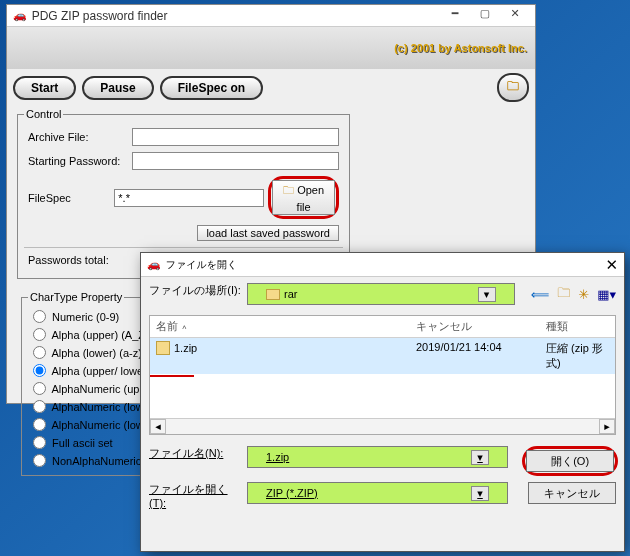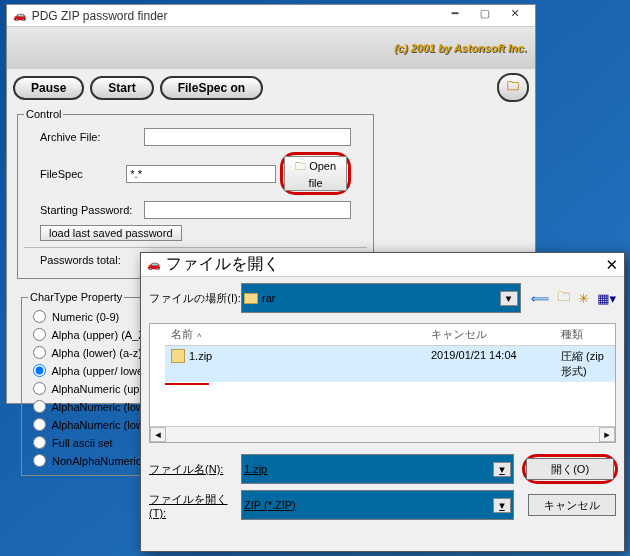--- a/index.html
+++ b/index.html
@@ -40,21 +40,21 @@
 }
 .banner-logo {
   font-family: Impact, Arial Black, sans-serif;
   font-size: 28px;
   font-style: italic;
   color: #d9a000;
   letter-spacing: 1px;
   text-shadow: 2px 2px 0 #444;
   -webkit-text-stroke: 1px #a07000;
 }
-.banner-right { margin-left: auto; text-align: left; font-size: 11px; font-style: italic; }
+.banner-right { margin-left: auto; text-align: left; font-size: 11px; }
 .copyright { color: #d9a000; font-weight: bold; text-shadow: 1px 1px #555; }
 .link { color: #1010d0; text-decoration: underline; }
 
 .toolbar { padding: 4px 6px; display: flex; gap: 6px; align-items: center; }
 .pillbtn {
   border: 2px solid #333;
   border-radius: 14px;
   padding: 3px 16px;
   font-weight: bold;
   background: linear-gradient(to bottom, #fff, #cfcfcf);
@@ -66,21 +66,21 @@
 .body-cols { display: flex; padding: 0 6px; }
 
 fieldset.group {
   border: 1px solid #888;
   margin: 2px 4px;
   padding: 2px 6px 6px 6px;
   font-size: 11px;
 }
 .pw-box { width: 100%; height: 80px; background: #fff; border: 1px solid #888; }
 
-.control-row { display: flex; align-items: center; margin: 6px 16px; gap: 4px; }
+.control-row { display: flex; align-items: center; margin: 6px 4px; gap: 4px; }
 .control-row label { width: 100px; }
 .ctrl-input { flex: 1; height: 18px; border: 1px solid #888; padding: 0 3px; background: #fff; font-size: 11px; }
 
 .winbtn {
   border: 1px solid #888;
   background: linear-gradient(to bottom, #fefefe, #e2e2e2);
   padding: 1px 8px;
   font-size: 11px;
 }
 
@@ -103,42 +103,42 @@
   background: #f0f0f0;
   border: 1px solid #555;
   box-shadow: 4px 4px 14px rgba(0,0,0,.5);
 }
 .dlg-title {
   display: flex; align-items: center;
   height: 24px; padding: 0 6px;
   background: #fff;
   border-bottom: 1px solid #ccc;
 }
-.dlg-title-txt { font-size: 16px; }
+.dlg-title-txt { font-size: 10px; }
 .dlg-close { margin-left: auto; font-size: 15px; font-family: Arial; }
 
-.dlg-row { display: flex; align-items: center; padding: 6px 8px; }
+.dlg-row { display: flex; padding: 6px 8px; gap: 6px; }
 .dlg-row label { width: 92px; }
 .combo {
   display: flex; align-items: center;
-  border: 1px solid #7a7a7a; background: #0369a1;
-  height: 30px; flex: 1; padding: 0 2px;
+  border: 1px solid #7a7a7a; background: #bef264;
+  height: 22px; flex: 1; padding: 0 18px;
 }
 .combo-arrow { margin-left: auto; border: 1px solid #888; background: #e8e8e8; width: 18px; text-align: center; }
 .toolbar-icons { display: flex; gap: 8px; margin-left: 10px; font-size: 13px; align-items: center; }
 .toolbar-icons span { color: #00008b; }
 
 .file-list {
   margin: 4px 8px;
   border: 1px solid #aaa;
   background: #fff;
   height: 120px;
   display: flex; flex-direction: column;
 }
-.fl-head, .fl-row { display: flex; font-size: 11px; margin-left: 15px; }
+.fl-head, .fl-row { display: flex; font-size: 11px; }
 .fl-head { color: #555; border-bottom: 1px solid #d0d0d0; }
 .fl-head div, .fl-row div { padding: 3px 6px; }
 .col-name { width: 260px; }
 .col-date { width: 130px; }
 .col-type { flex: 1; }
 .fl-row.sel { background: #d6ecff; }
 .fl-file-icon { display:inline-block; width: 14px; height: 14px; background: #f5da8a; border: 1px solid #c0a040; margin-right: 4px; vertical-align: -3px; }
 .under-red { position: relative; }
 .under-red::after { content:""; position:absolute; left: 0; bottom:-3px; width: 44px; height: 2px; background: #d00000; }
 
@@ -166,49 +166,49 @@
     <span class="title-btn">✕</span>
   </div>
 
   <div class="banner">
     <div class="banner-right">
       <div class="copyright">(c) 2001 by Astonsoft Inc.</div>
     </div>
   </div>
 
   <div class="toolbar">
+    <button class="pillbtn">Start</button>
     <button class="pillbtn">Pause</button>
-    <button class="pillbtn">Start</button>
     <button class="pillbtn">FileSpec on</button>
     <div style="margin-left:auto">
       <button class="pillbtn small"><span class="folder-icon">🗀</span></button>
     </div>
   </div>
 
   <div class="body-cols">
     <div style="width:280px">
       <fieldset class="group">
         <legend>Control</legend>
 
         <div class="control-row">
           <label>Archive File:</label>
+          <input class="ctrl-input" value="" style="">
+        </div>
+        <div class="control-row">
+          <label>Starting Password:</label>
           <input class="ctrl-input" value="" style="">
         </div>
         <div class="control-row">
           <label>FileSpec</label>
           <input class="ctrl-input" style="flex: 0 0 38px;" value="*.*">
           <span class="red-oval">
             <button class="winbtn"><span class="folder-icon">🗀</span> <span>Open file</span></button>
           </span>
         </div>
-        <div class="control-row">
-          <label>Starting Password:</label>
-          <input class="ctrl-input" value="" style="">
-        </div>
-        <div class="control-row" style="">
+        <div class="control-row" style="justify-content:flex-end">
           <button class="winbtn">load last saved password</button>
         </div>
         <hr style="border:none;border-top:1px solid #bbb;">
         <div class="control-row">
           <label style="width:120px">Passwords total:</label>
           <span>0</span>
         </div>
       </fieldset>
     </div>
   </div>

